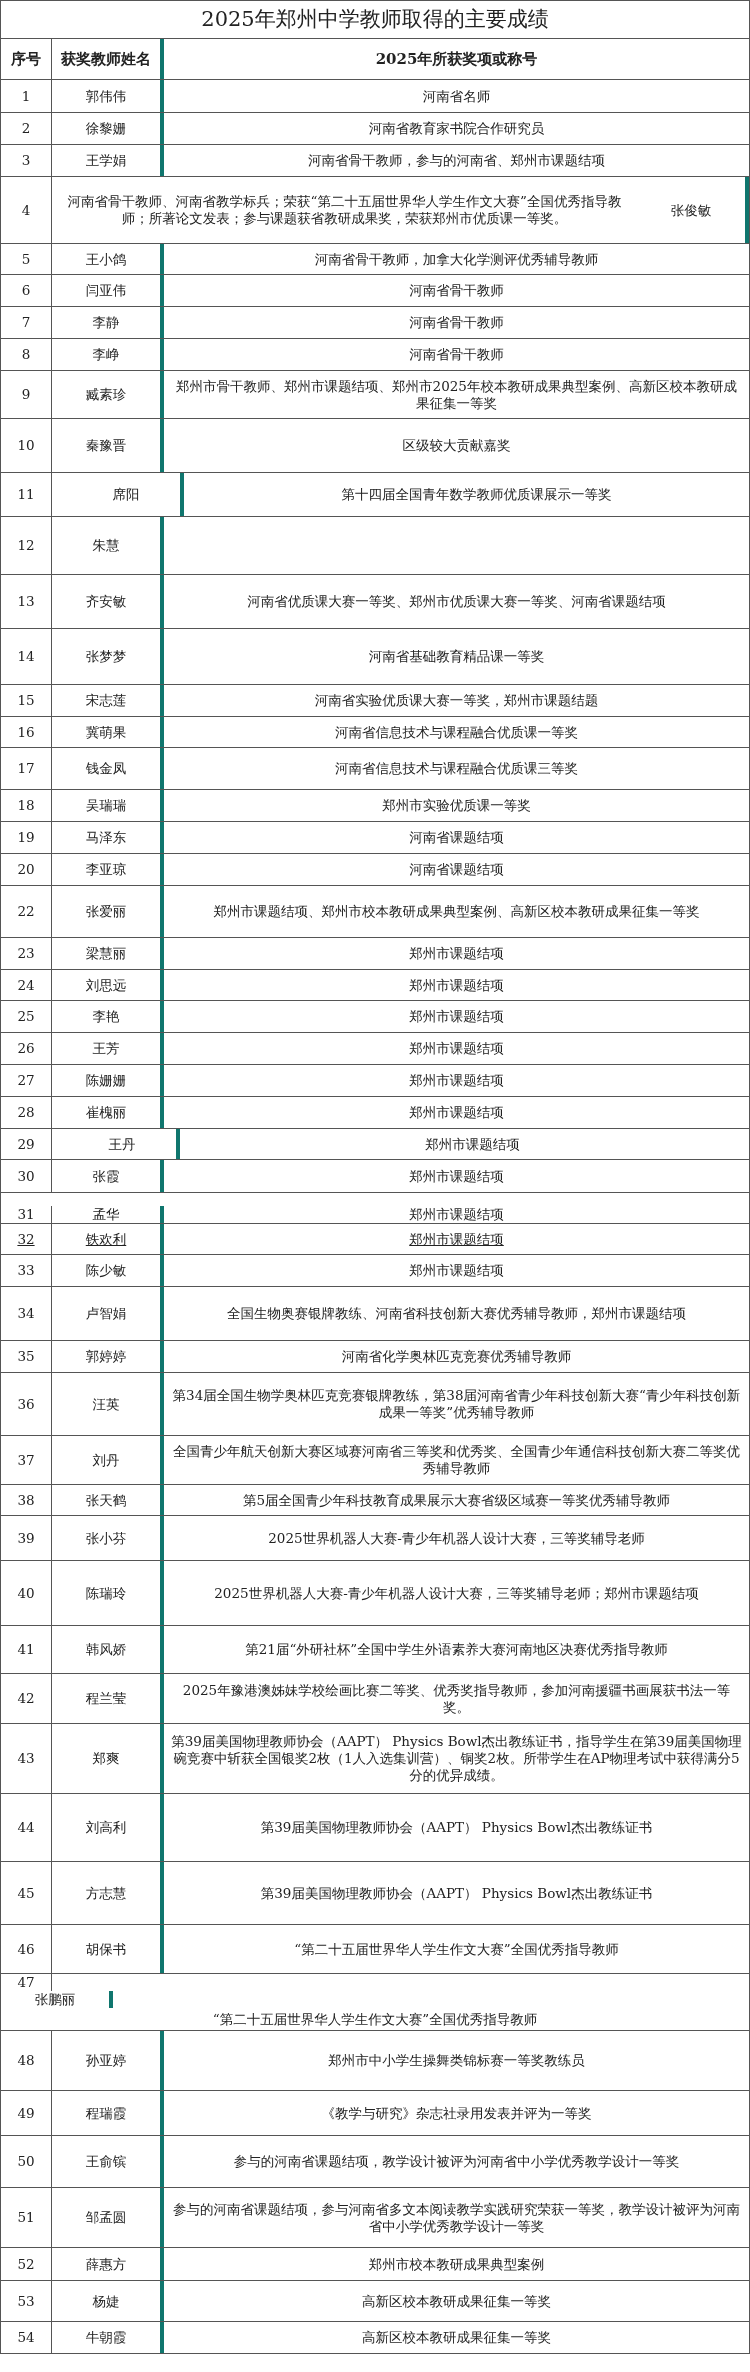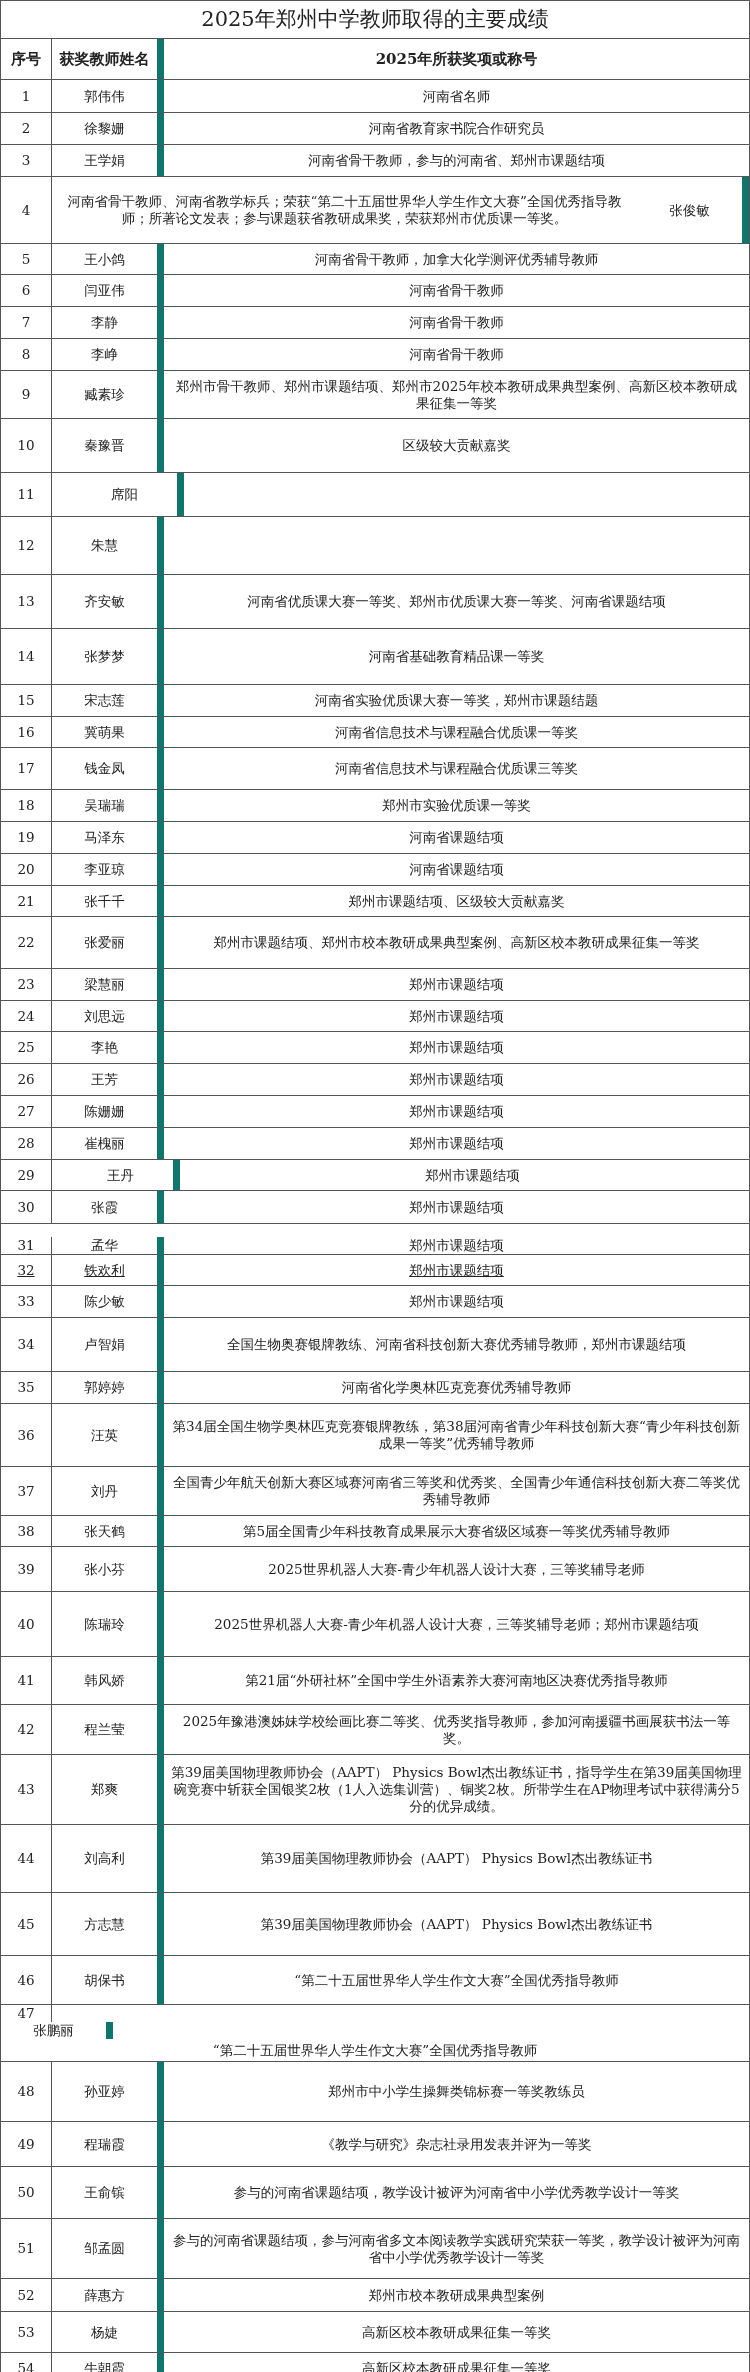--- a/index.html
+++ b/index.html
@@ -3,21 +3,21 @@
 <meta charset="utf-8">
 <style>
   html, body { margin: 0; padding: 0; background: #ffffff; }
   body { width: 750px; height: 2372px; overflow: hidden; font-family: "DejaVu Serif", "Liberation Serif", serif; color: #222; }
   .sheet { position: relative; width: 748px; border: 1px solid #555; }
   .title { height: 37px; line-height: 37px; text-align: center; font-size: 21px; border-bottom: 1px solid #555; letter-spacing: 0; font-weight: normal; }
   .row { display: flex; border-bottom: 1px solid #555; box-sizing: border-box; }
   .row:last-child { border-bottom: none; }
   .cell { display: flex; align-items: center; justify-content: center; text-align: center; box-sizing: border-box; font-size: 13.5px; line-height: 17px; padding: 0 4px; }
   .c-no { width: 51px; border-right: 1px solid #555; }
-  .c-name { width: 112px; border-right: 7px solid #0f766e; }
+  .c-name { width: 112px; border-right: 4px solid #0f766e; }
   .c-award { flex: 1; padding: 0 6px; }
   .header .cell { font-size: 15px; font-weight: bold; }
   .header { height: 41px; }
 </style>
 </head>
 <body>
 
 <div class="sheet">
   <div class="title">2025年郑州中学教师取得的主要成绩</div>
   <div class="row header">
@@ -72,20 +72,21 @@
         <div class="cell c-award">郑州市骨干教师、郑州市课题结项、郑州市2025年校本教研成果典型案例、高新区校本教研成果征集一等奖</div>
       </div>
       <div class="row" style="height: 54px;">
         <div class="cell c-no">10</div>
         <div class="cell c-name">秦豫晋</div>
         <div class="cell c-award">区级较大贡献嘉奖</div>
       </div>
       <div class="row" style="height: 44px; gap: 20px;">
         <div class="cell c-no">11</div>
         <div class="cell c-name">席阳</div>
+        <div class="cell c-award">第十四届全国青年数学教师优质课展示一等奖</div>
       </div>
       <div class="row" style="height: 58px;">
         <div class="cell c-no">12</div>
         <div class="cell c-name">朱慧</div>
       </div>
       <div class="row" style="height: 54px;">
         <div class="cell c-no">13</div>
         <div class="cell c-name">齐安敏</div>
         <div class="cell c-award">河南省优质课大赛一等奖、郑州市优质课大赛一等奖、河南省课题结项</div>
       </div>
@@ -117,25 +118,20 @@
       <div class="row" style="height: 32px;">
         <div class="cell c-no">19</div>
         <div class="cell c-name">马泽东</div>
         <div class="cell c-award">河南省课题结项</div>
       </div>
       <div class="row" style="height: 32px;">
         <div class="cell c-no">20</div>
         <div class="cell c-name">李亚琼</div>
         <div class="cell c-award">河南省课题结项</div>
       </div>
-      <div class="row" style="height: 31px;">
-        <div class="cell c-no">21</div>
-        <div class="cell c-name">张千千</div>
-        <div class="cell c-award">郑州市课题结项、区级较大贡献嘉奖</div>
-      </div>
       <div class="row" style="height: 52px;">
         <div class="cell c-no">22</div>
         <div class="cell c-name">张爱丽</div>
         <div class="cell c-award">郑州市课题结项、郑州市校本教研成果典型案例、高新区校本教研成果征集一等奖</div>
       </div>
       <div class="row" style="height: 32px;">
         <div class="cell c-no">23</div>
         <div class="cell c-name">梁慧丽</div>
         <div class="cell c-award">郑州市课题结项</div>
       </div>

